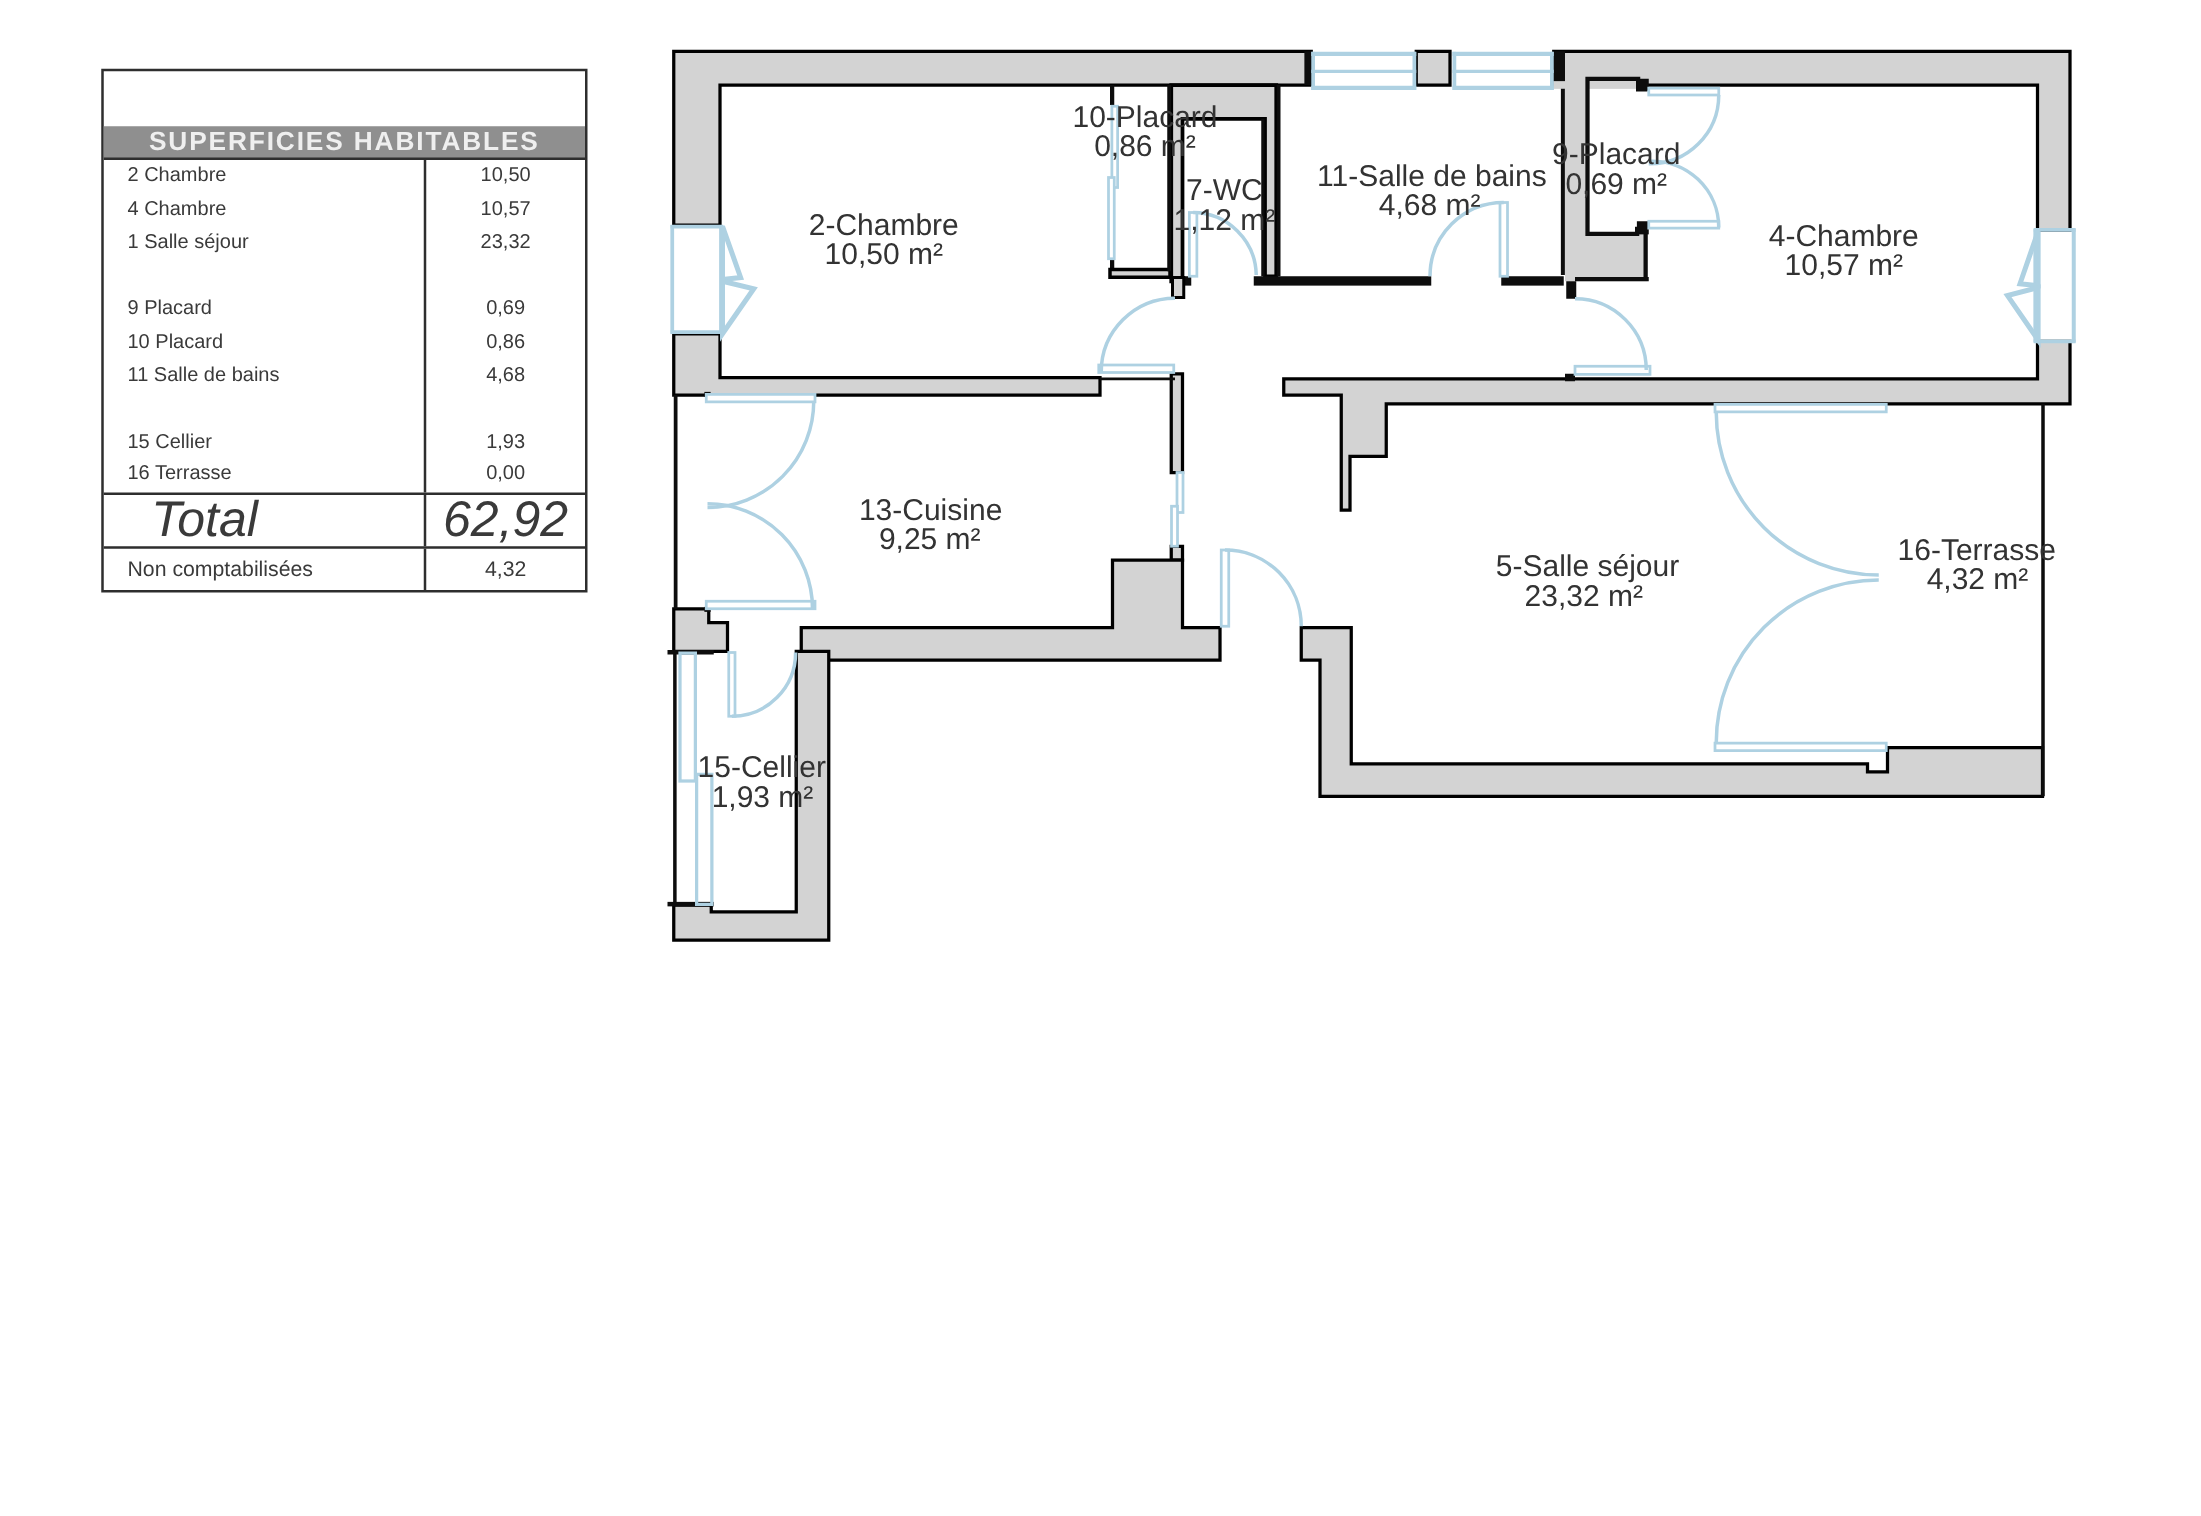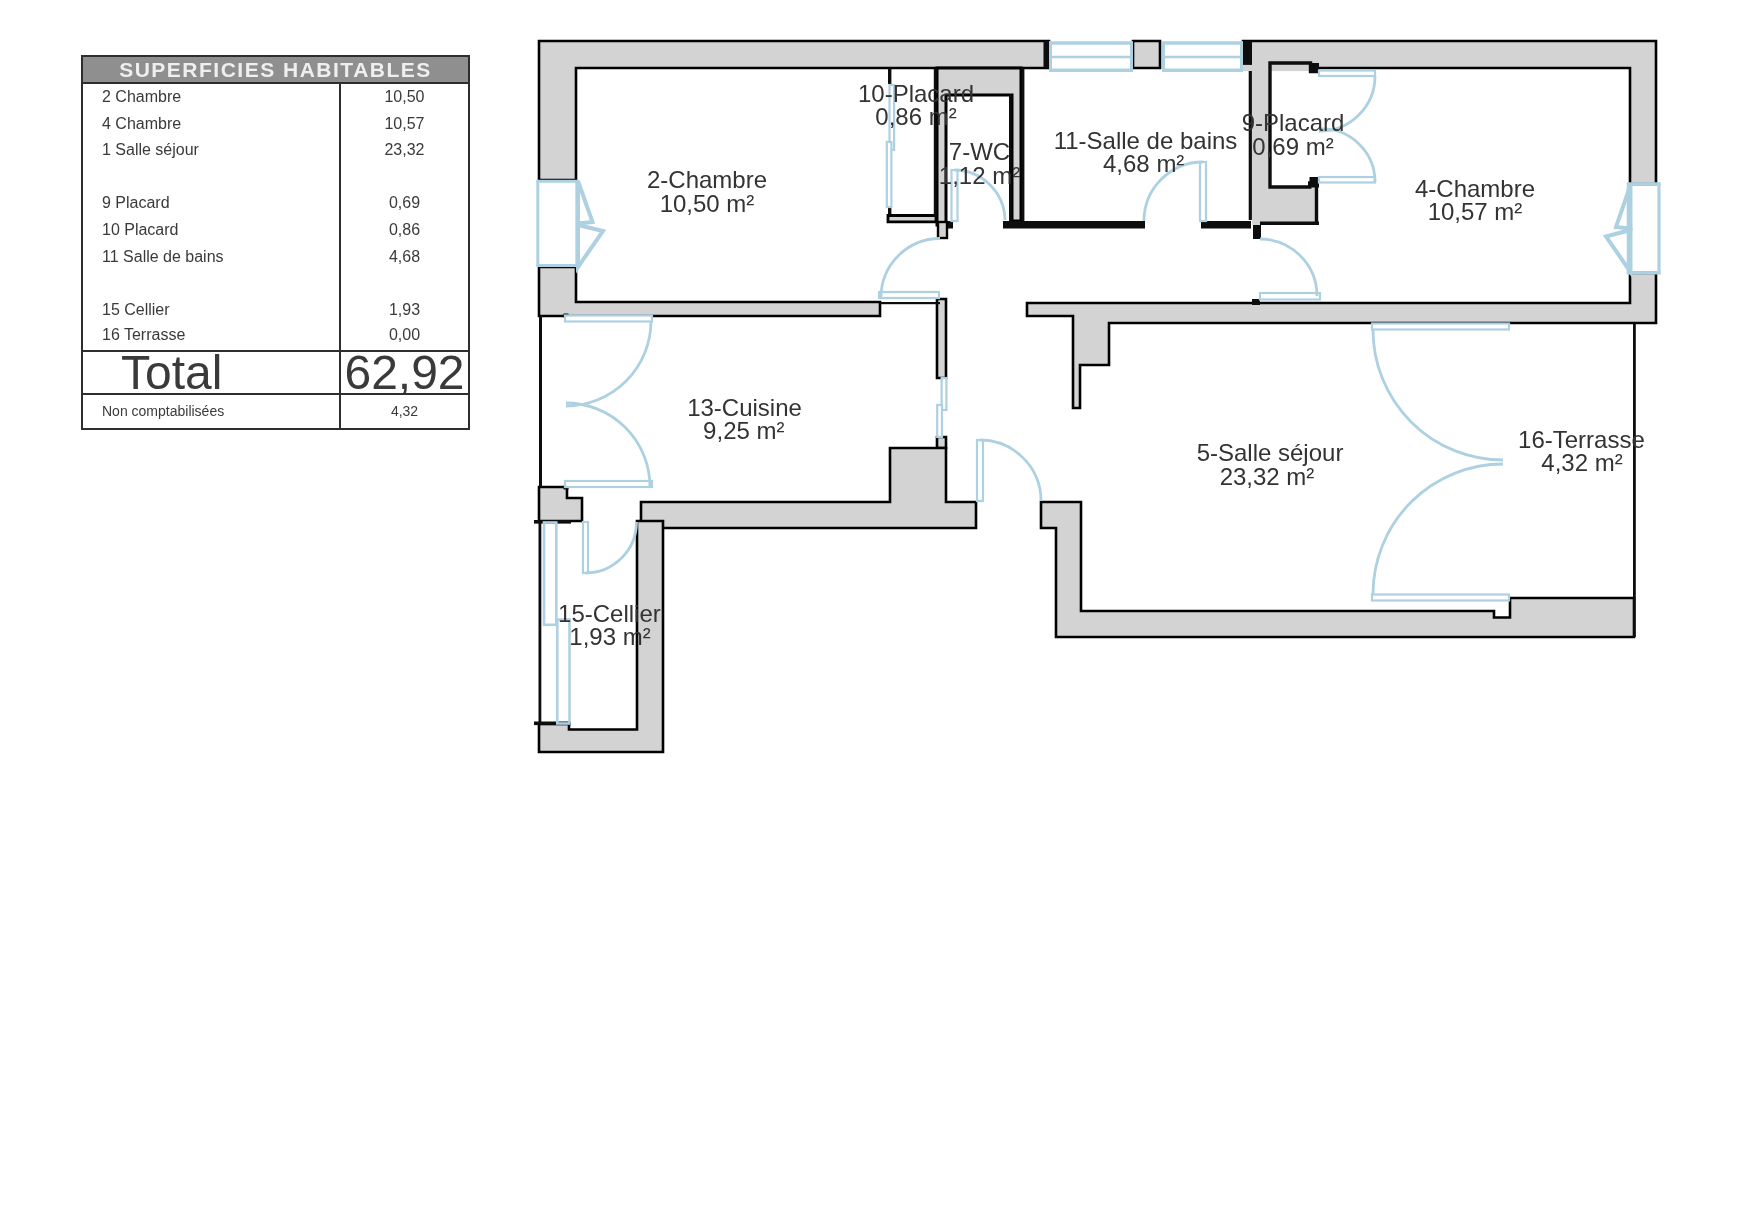--- a/index.html
+++ b/index.html
@@ -1,29 +1,29 @@
 <!DOCTYPE html>
 <html><head>
 <meta charset="utf-8">
 <style>
   html,body{margin:0;padding:0;background:#ffffff;}
   #page{position:relative;width:1761px;height:1213px;background:#ffffff;overflow:hidden;
         font-family:"Liberation Sans", sans-serif;}
   #tbl{position:absolute;left:81px;top:55px;width:385px;border:2px solid #2e2e2e;color:#3a3a3a;}
   .hdr{height:25px;background:#8f8f8f;color:#efefef;font-weight:bold;font-size:21px;
-       text-align:center;line-height:25px;letter-spacing:1.5px;border-bottom:2px solid #2e2e2e;}
+       text-align:center;line-height:25px;letter-spacing:1.5px;border-bottom:2px solid #2e2e2e;margin-top:44px;}
   .rows{position:relative;height:266px;font-size:16px;}
   .r{position:absolute;left:0;width:100%;height:26.6px;line-height:26.6px;}
   .nm{position:absolute;left:19px;top:0;}
   .vl{position:absolute;left:258px;width:127px;text-align:center;top:0;}
   .divline{position:absolute;left:256px;top:0;bottom:0;width:2px;background:#2e2e2e;}
-  .total{position:relative;height:41px;border-top:2px solid #2e2e2e;font-size:48px;}
+  .total{position:relative;height:41px;border-top:2px solid #2e2e2e;font-size:40px;font-style:italic;}
   .total .nm{left:38px;line-height:41px;}
   .total .vl{line-height:41px;}
-  .ncomp{position:relative;height:33px;border-top:2px solid #2e2e2e;font-size:14px;}
+  .ncomp{position:relative;height:33px;border-top:2px solid #2e2e2e;font-size:17px;}
   .ncomp .nm{line-height:33px;}
   .ncomp .vl{line-height:33px;}
 </style>
 </head>
 <body>
 <div id="page">
 
   <div id="tbl">
 
     <div class="hdr">SUPERFICIES HABITABLES</div>

